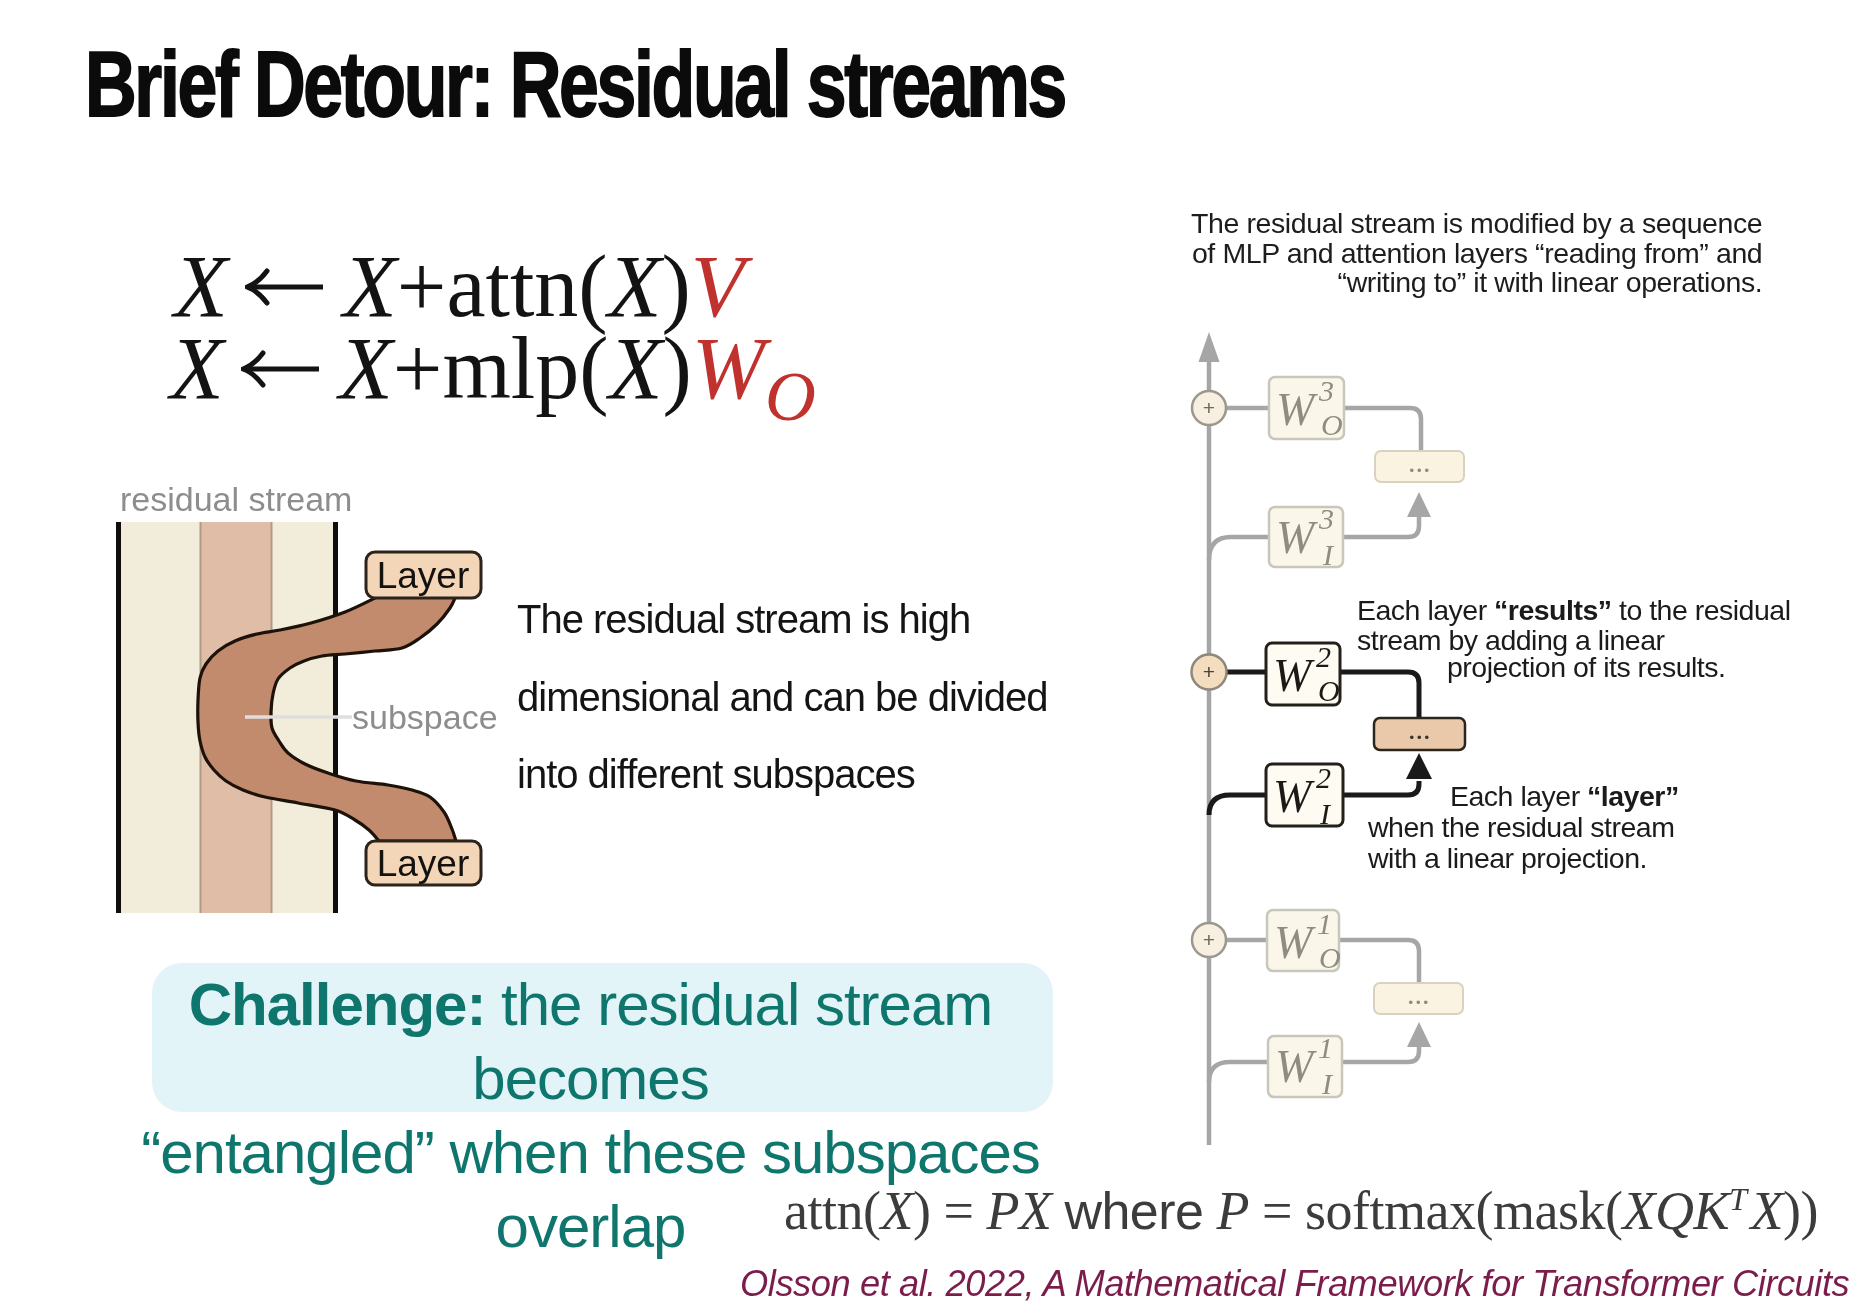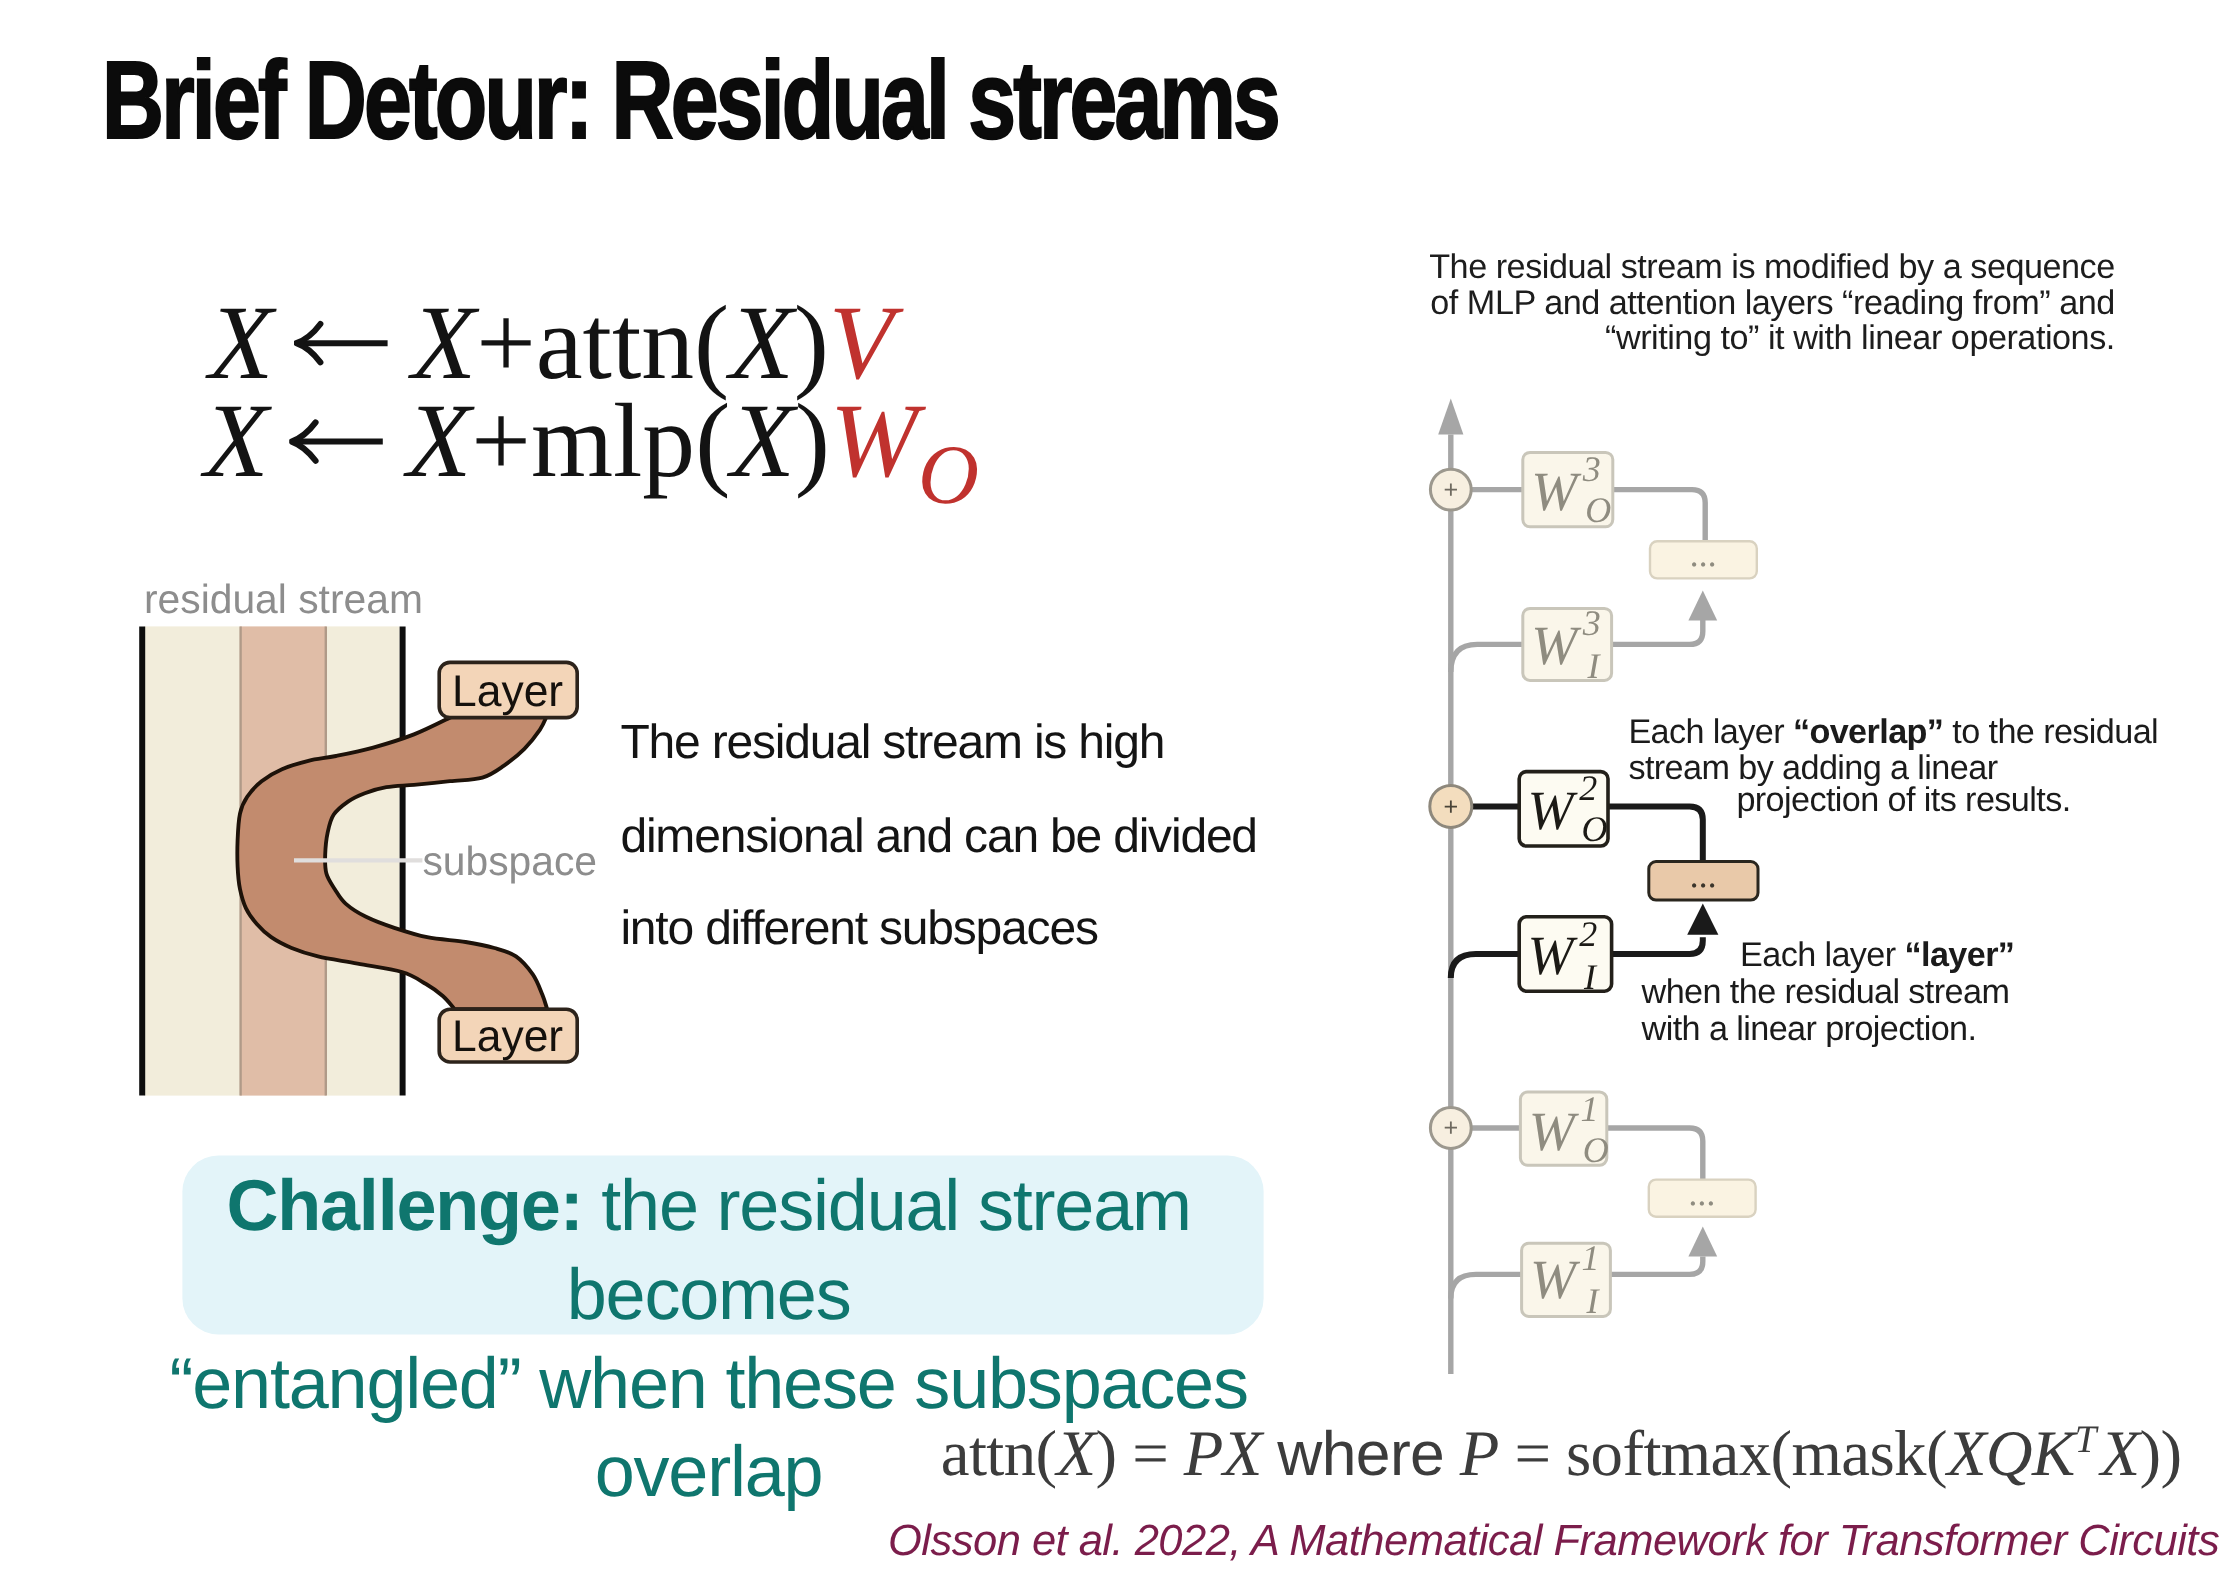--- a/index.html
+++ b/index.html
@@ -52,21 +52,21 @@
   </g>
 </svg>
 
 <div id="para1" class="abs">The residual stream is high<br>dimensional and can be divided<br>into different subspaces</div>
 
 <div id="challenge" class="abs"></div>
 <div id="chtext" class="abs"><b>Challenge:</b> the residual stream becomes<br>“entangled” when these subspaces overlap</div>
 
 <div id="rpara" class="abs">The residual stream is modified by a sequence<br>of MLP and attention layers “reading from” and<br>“writing to” it with linear operations.</div>
 
-<div class="abs ann" style="left:1357px;top:595px;">Each layer <b>“overlap”</b> to the residual</div>
+<div class="abs ann" style="left:1357px;top:595px;">Each layer <b>“results”</b> to the residual</div>
 <div class="abs ann" style="left:1357px;top:624.5px;">stream by adding a linear</div>
 <div class="abs ann" style="left:1447px;top:651.5px;">projection of its results.</div>
 
 <div class="abs ann" style="left:1450px;top:780.5px;">Each layer <b>“layer”</b></div>
 <div class="abs ann" style="left:1368px;top:811.5px;">when the residual stream</div>
 <div class="abs ann" style="left:1368px;top:842.5px;">with a linear projection.</div>
 
 <svg class="abs" style="left:1140px;top:300px;" width="420" height="880" viewBox="1140 300 420 880">
   <g fill="none" stroke="#a6a6a6" stroke-width="4.5">
     <line x1="1209" y1="362" x2="1209" y2="1145"></line>

